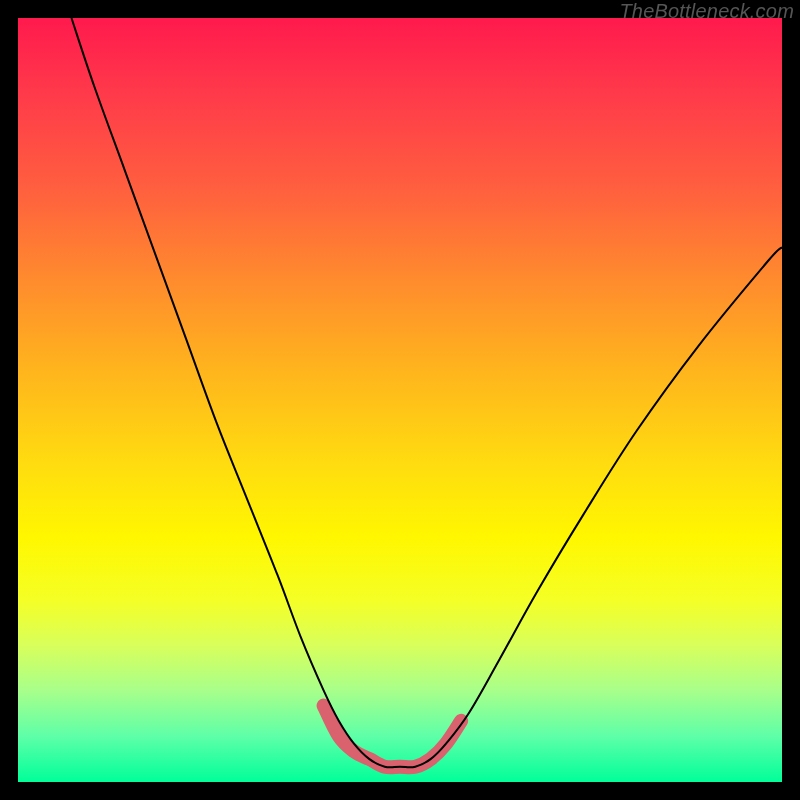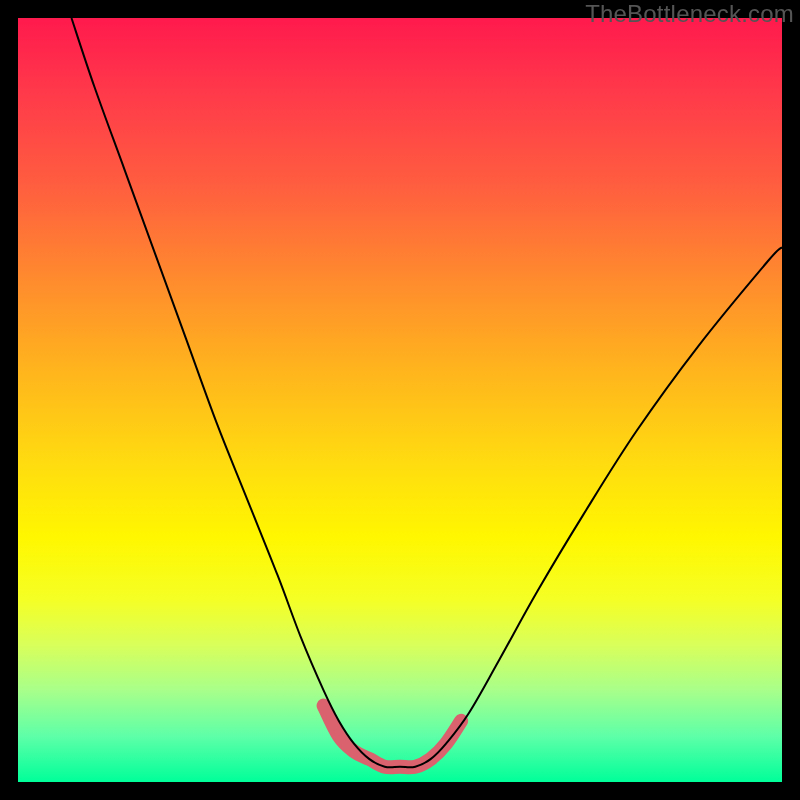--- a/index.html
+++ b/index.html
@@ -30,24 +30,25 @@
       #a8ff8a 88%,
       #5effa8 94%,
       #00ff99 100%
     );
   }
   .watermark {
     position: absolute;
     top: 0px;
     right: 6px;
     color: #555;
-    font-size: 24px;
+    font-size: 20px;
     font-weight: 500;
     letter-spacing: 0.2px;
     z-index: 10;
+    font-style: italic;
   }
   svg.curve {
     position: absolute;
     left: 0;
     top: 0;
     width: 764px;
     height: 764px;
     overflow: visible;
   }
   path.main-curve {

